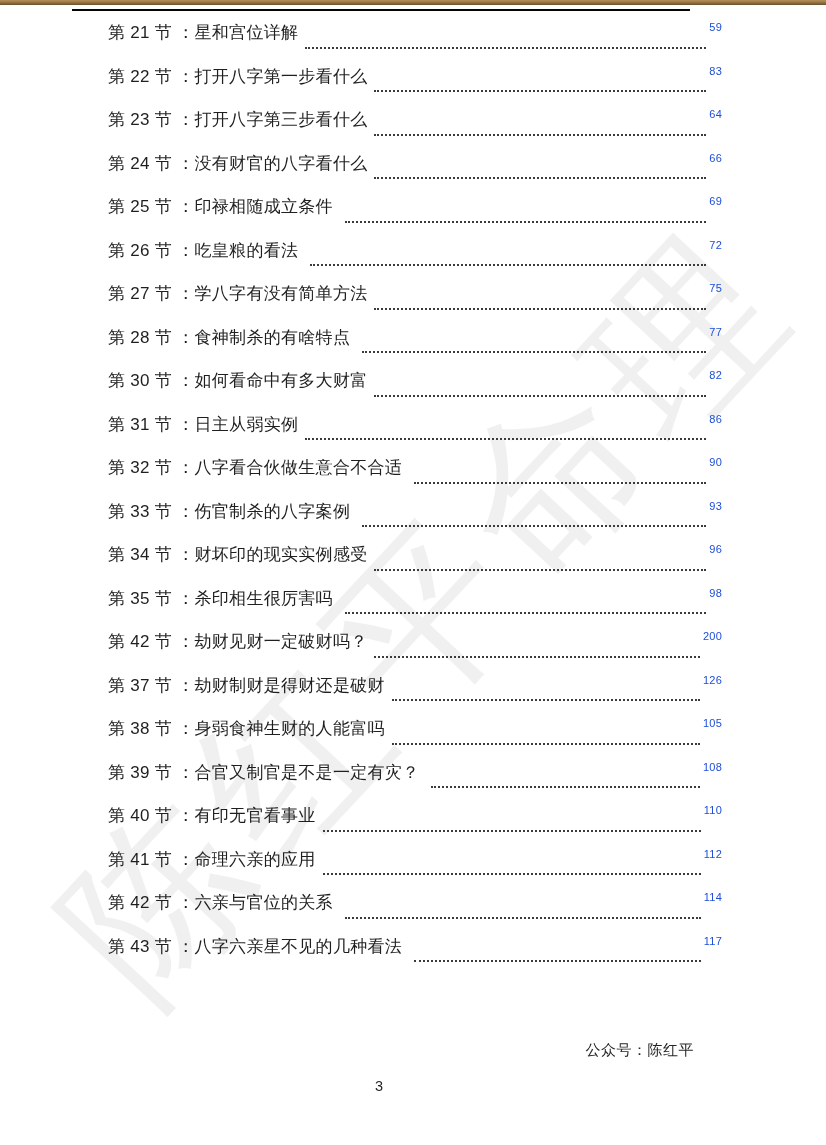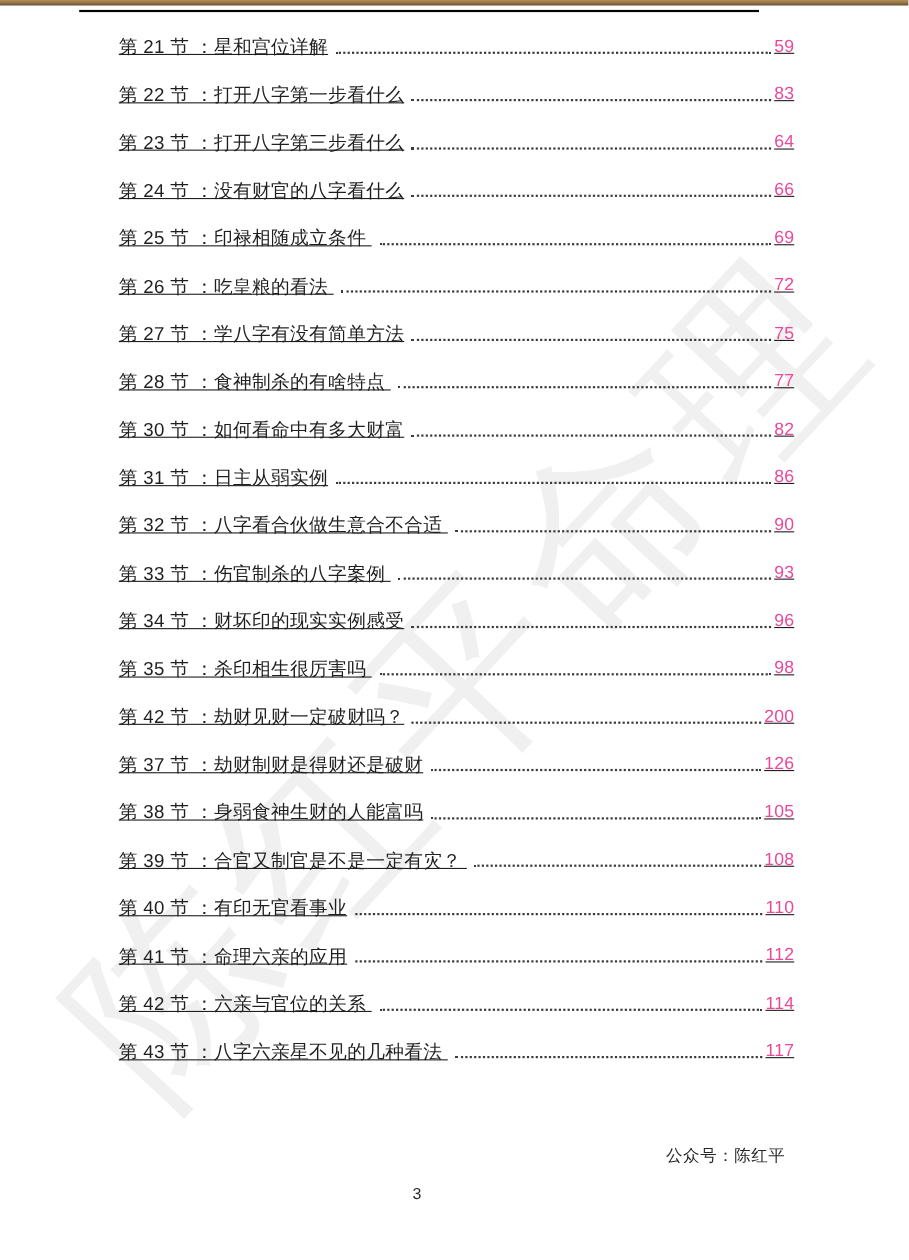--- a/index.html
+++ b/index.html
@@ -19,37 +19,37 @@
     position:absolute;left:34px;top:906px;
     font-size:178px;line-height:1;letter-spacing:14px;white-space:nowrap;
     color:rgba(0,0,0,0.06);
     transform:rotate(-47deg);transform-origin:0 0;
     pointer-events:none;user-select:none;
   }
   .toc{
     position:absolute;top:21px;left:108px;width:614px;
   }
   .toc-row{
-    height:43.5px;display:flex;align-items:center;
-    font-size:17px;color:#1f1f1f;text-decoration:underline;
+    height:43.5px;display:flex;
+    font-size:17px;color:#1f1f1f;
   }
   .toc-text{
     white-space:pre;letter-spacing:0.3px;flex:0 0 auto;
   }
   .leader{
     flex:1 1 auto;height:0;align-self:center;
     border-bottom:2px dotted #3b3b3b;
     margin:0 3px 0 7px;transform:translateY(5px);
     min-width:10px;
   }
   .toc-page{
-    flex:0 0 auto;font-size:16px;color:#ec4899;letter-spacing:0.2px;
+    flex:0 0 auto;font-size:11px;color:#1d4ed8;letter-spacing:0.2px;
   }
   .footer-account{
-    position:absolute;top:1041px;right:112px;
+    position:absolute;top:1041px;right:132px;
     font-size:15px;color:#262626;letter-spacing:0.5px;
   }
   .footer-page{
     position:absolute;top:1078px;left:375px;
     font-size:14.5px;color:#262626;
   }
 </style>
 </head>
 <body>
 

